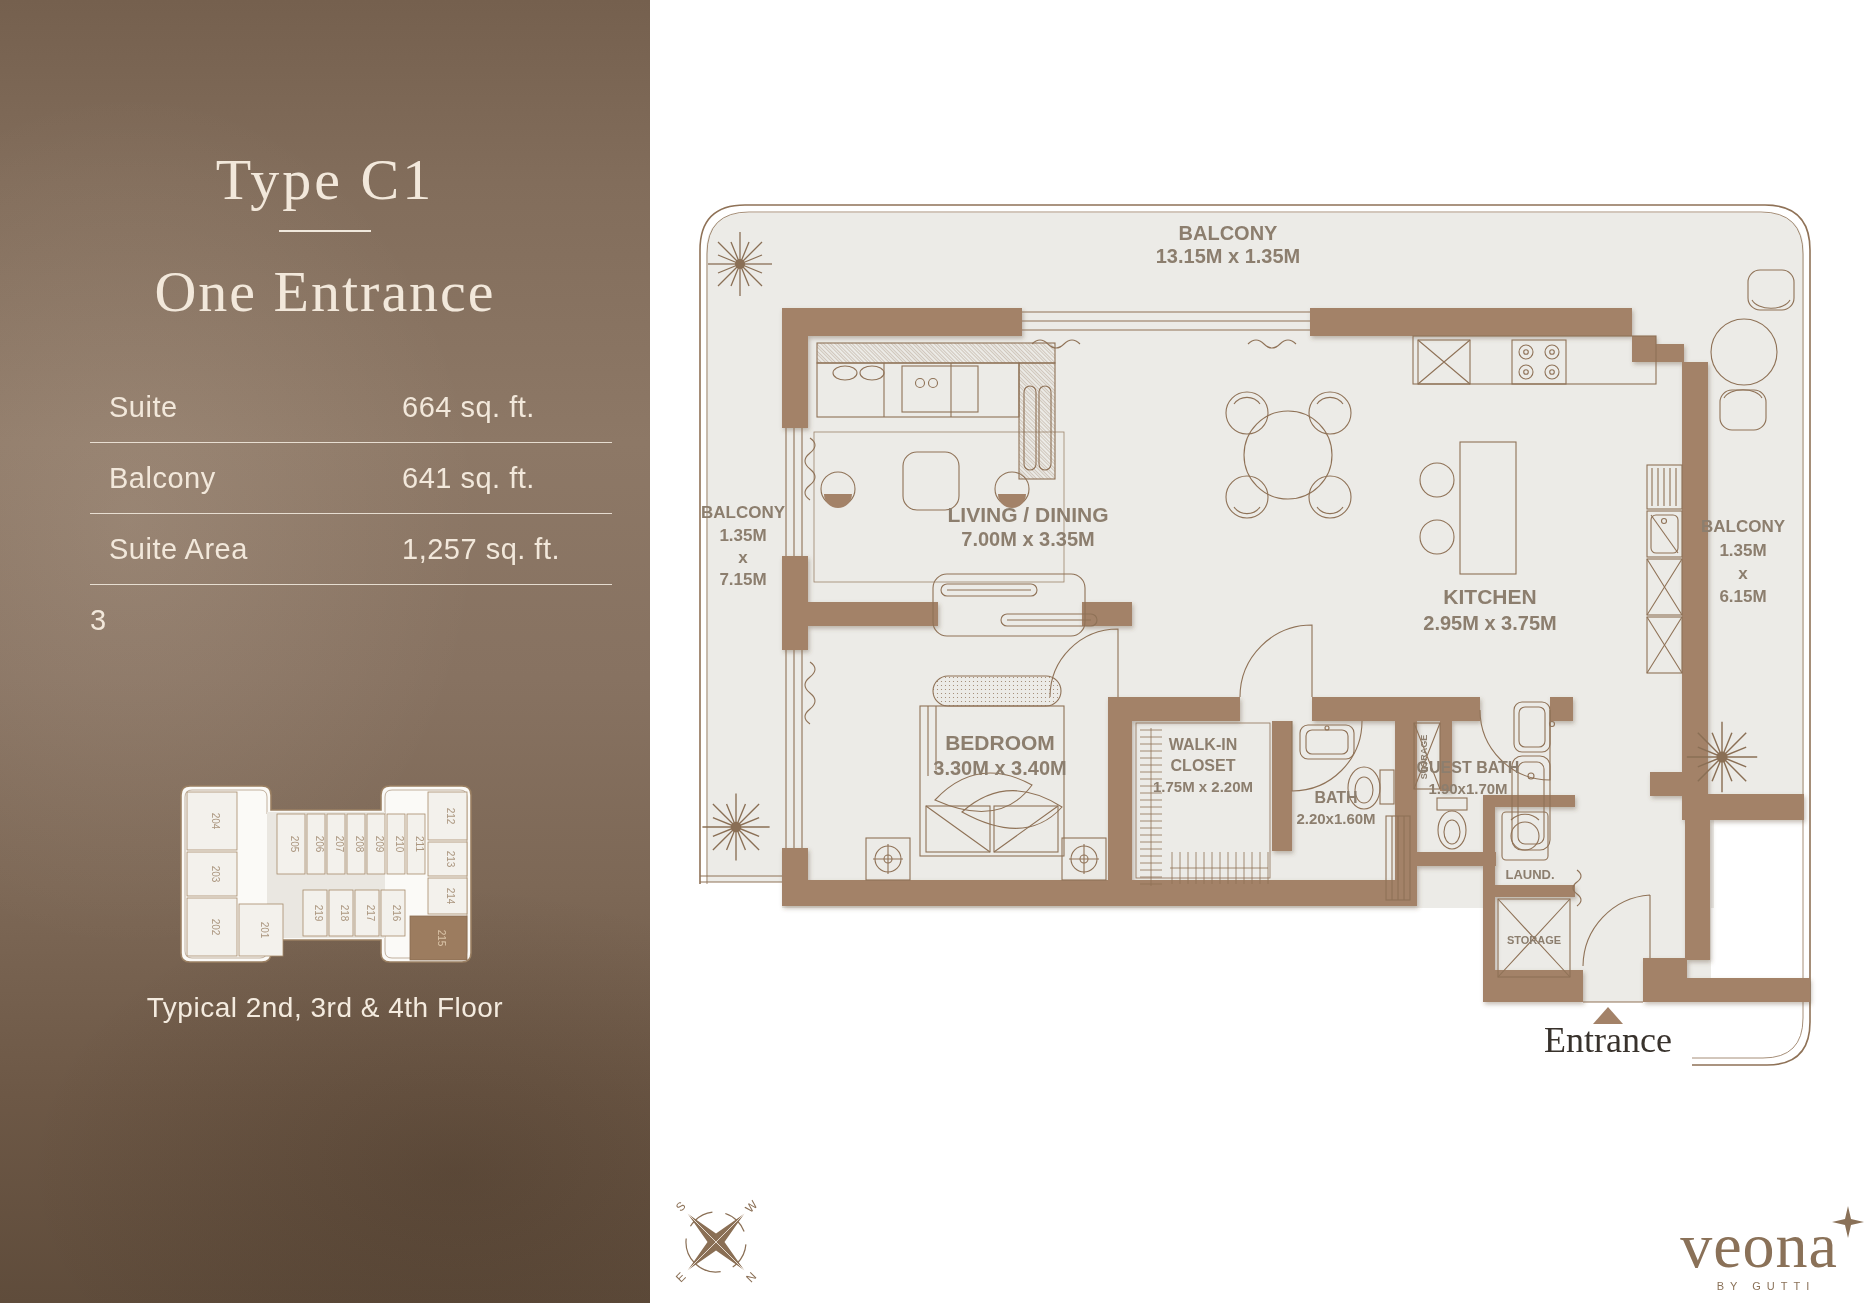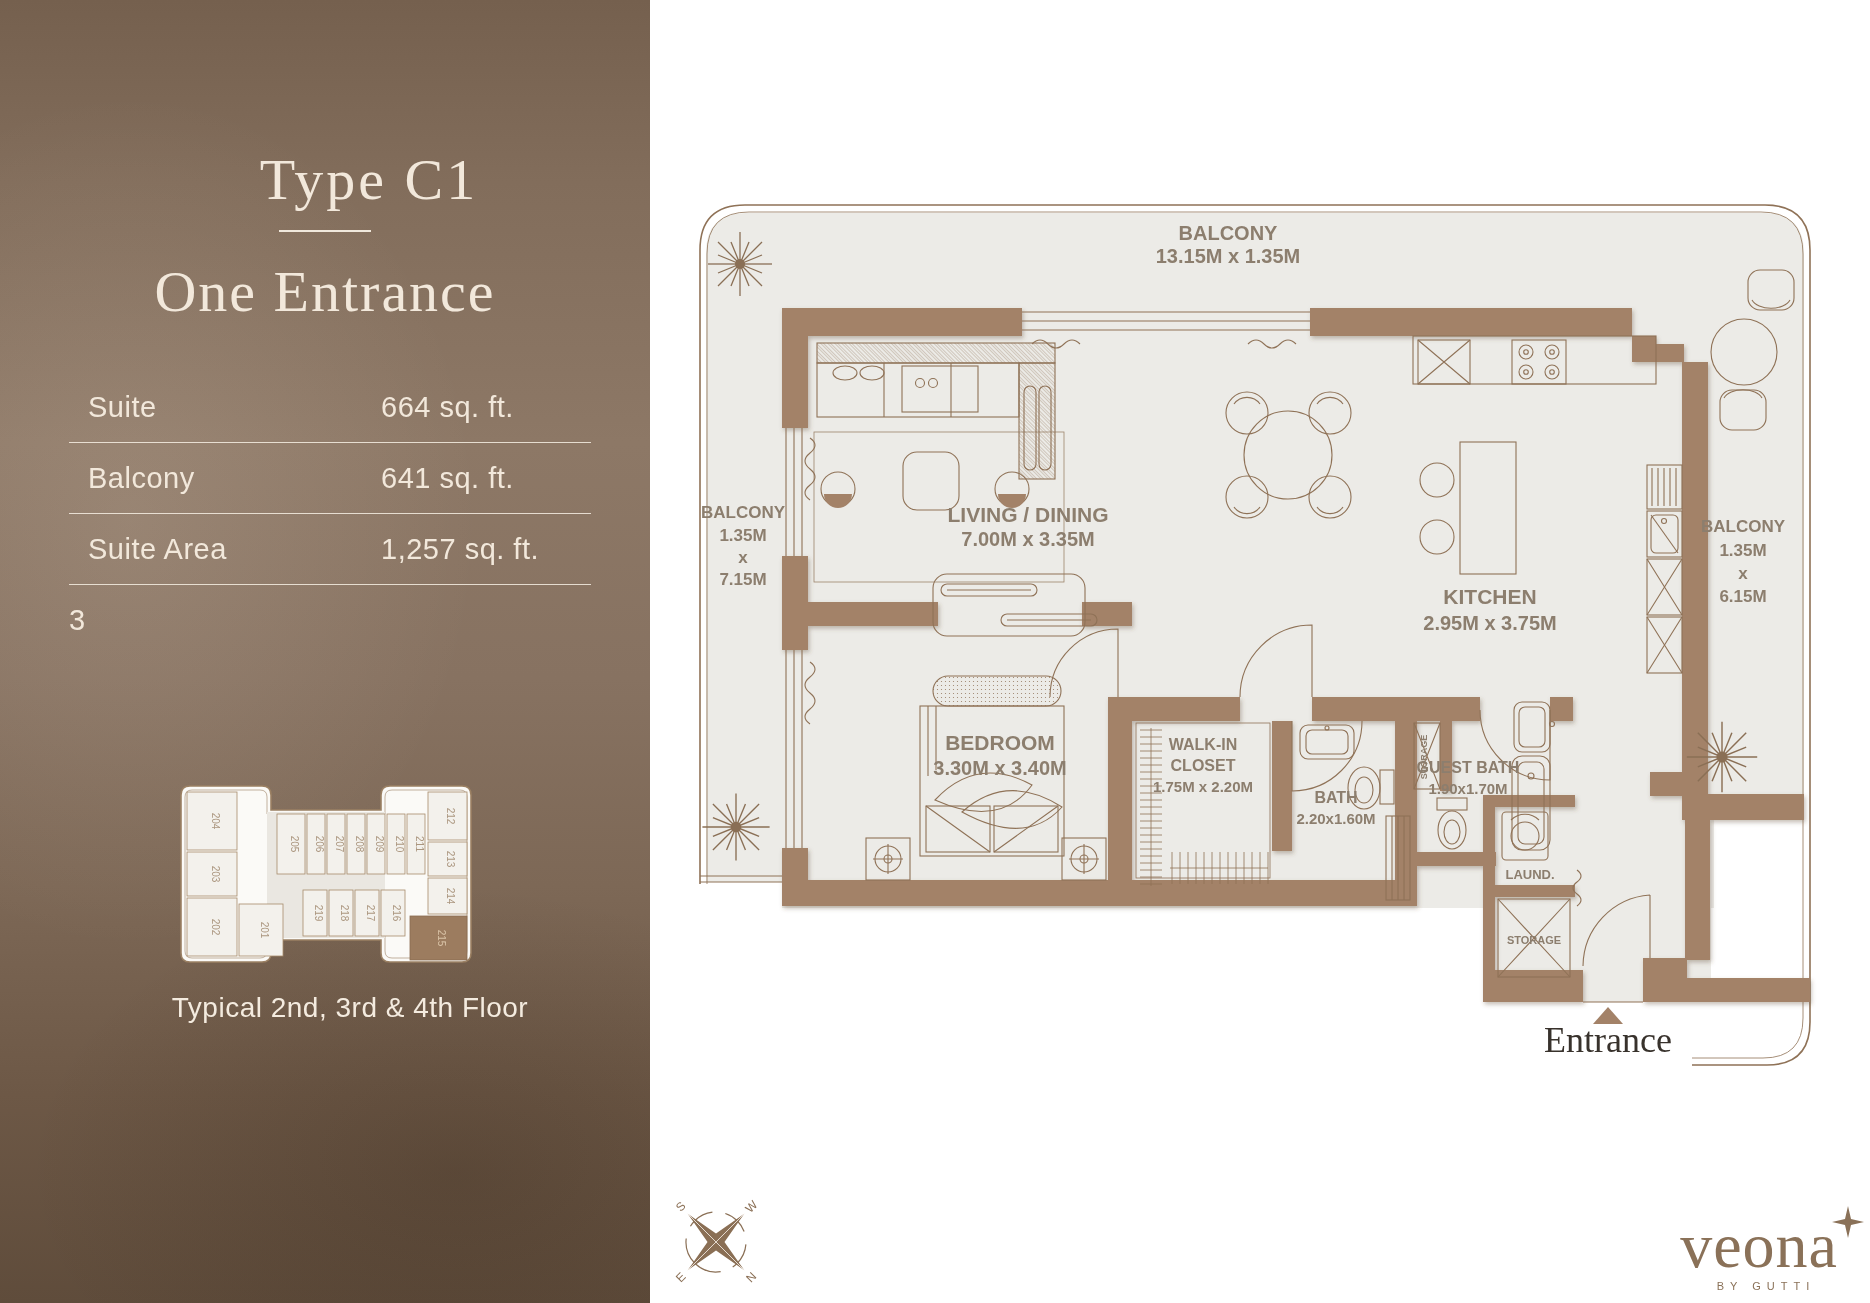--- a/index.html
+++ b/index.html
@@ -5,32 +5,32 @@
   html,body{margin:0;padding:0;background:#ffffff;}
   .page{position:relative;width:1870px;height:1303px;overflow:hidden;background:#ffffff;
         font-family:"Liberation Sans",sans-serif;}
   
   .sidebar{position:absolute;left:0;top:0;width:650px;height:1303px;color:#f2e8db;
     background:
       radial-gradient(90% 55% at 20% 40%, rgba(252,238,222,0.12), rgba(252,238,222,0) 60%),
       radial-gradient(120% 40% at 70% 90%, rgba(30,18,8,0.18), rgba(30,18,8,0) 55%),
       linear-gradient(to bottom,#75604e 0%,#826d5b 14%,#8d7866 34%,#877261 52%,#7d6856 68%,#6d5846 84%,#5f4c3b 100%);}
   .sb-title{position:absolute;top:146px;left:0;width:100%;text-align:center;
-    font-family:"Liberation Serif",serif;font-weight:400;font-size:58px;letter-spacing:3px;padding-left:44px;}
+    font-family:"Liberation Serif",serif;font-weight:400;font-size:58px;letter-spacing:3px;}
   .sb-divider{position:absolute;top:230px;left:50%;width:92px;margin-left:-46px;height:2px;
     background:rgba(246,238,227,.95);}
   .sb-subtitle{position:absolute;top:258px;left:0;width:100%;text-align:center;
     font-family:"Liberation Serif",serif;font-weight:400;font-size:58px;letter-spacing:2px;}
-  .sb-table{position:absolute;top:372px;left:69px;width:522px;}
+  .sb-table{position:absolute;top:372px;left:90px;width:522px;}
   .sb-row{display:grid;grid-template-columns:312px 1fr;align-items:center;height:70px;
     font-size:29px;font-weight:400;letter-spacing:.5px;}
   .sb-row .lbl{padding-left:19px;}
   .sb-row.bordered{border-bottom:1px solid rgba(246,238,227,.85);}
   .sb-caption{position:absolute;top:992px;left:0;width:100%;text-align:center;
-    font-size:28px;letter-spacing:.5px;color:#f4ebdf;margin-left:25px;}
+    font-size:28px;letter-spacing:.5px;color:#f4ebdf;}
   
   svg.overlay{position:absolute;left:0;top:0;}
   text.room{font-family:"Liberation Sans",sans-serif;font-weight:700;fill:#8c7e6e;}
   text.unitnum{font-family:"Liberation Sans",sans-serif;fill:#ab967f;}
   text.unitnum.hl{fill:#d9c3a7;}
   .thin{stroke:#8f7257;fill:none;stroke-width:1.1px;}
 </style>
 </head>
 <body>
 

